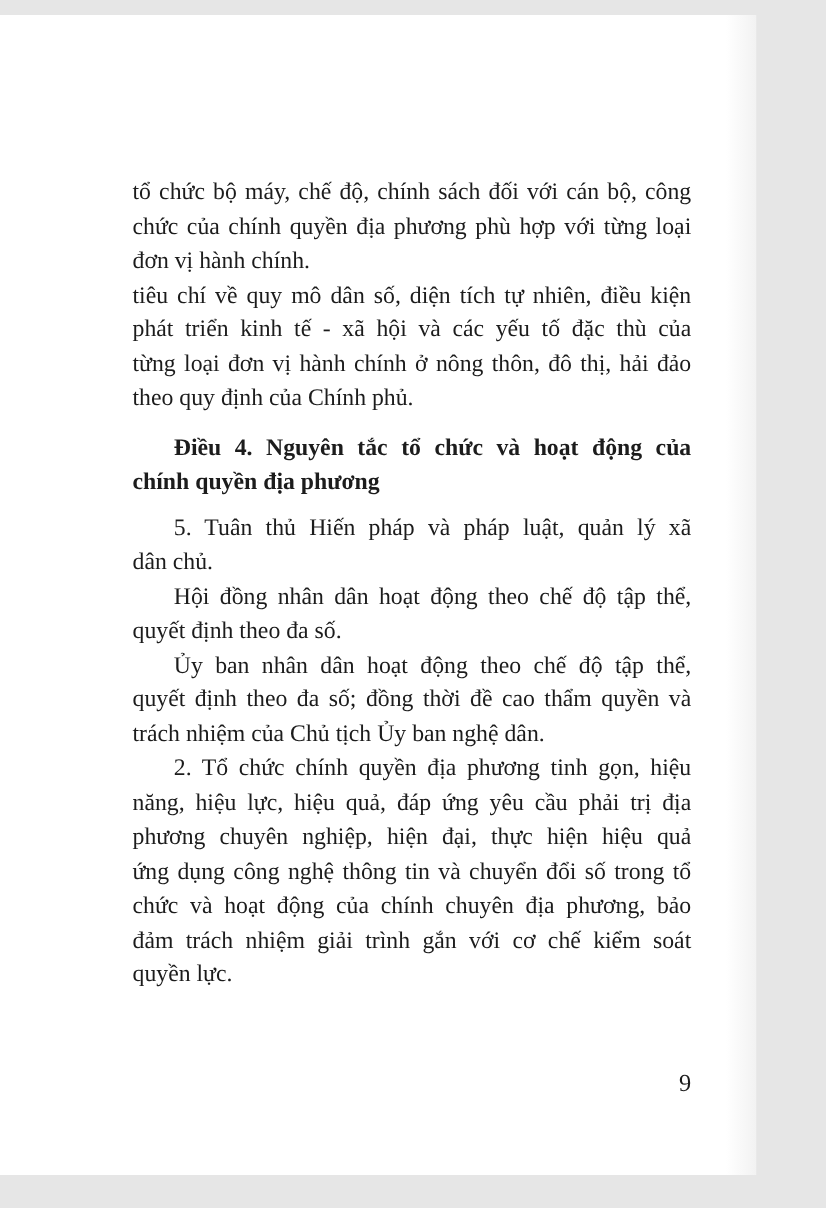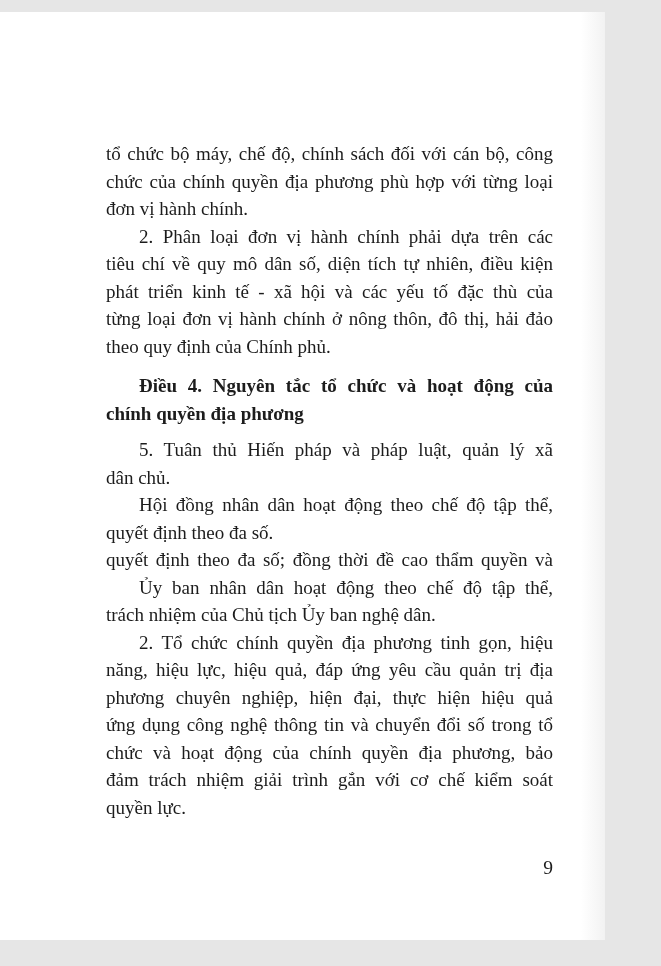--- a/index.html
+++ b/index.html
@@ -45,49 +45,48 @@
 <body>
 
 <div class="page">
   <div class="textblock" id="textblock">
       <div class="para">
         <div class="line">tổ chức bộ máy, chế độ, chính sách đối với cán bộ, công</div>
         <div class="line">chức của chính quyền địa phương phù hợp với từng loại</div>
         <div class="line last">đơn vị hành chính.</div>
       </div>
       <div class="para">
-        <div class="line indent">2. Phân loại đơn vị hành chính phải dựa trên các</div>
         <div class="line">tiêu chí về quy mô dân số, diện tích tự nhiên, điều kiện</div>
         <div class="line">phát triển kinh tế - xã hội và các yếu tố đặc thù của</div>
         <div class="line">từng loại đơn vị hành chính ở nông thôn, đô thị, hải đảo</div>
         <div class="line last">theo quy định của Chính phủ.</div>
       </div>
       <div class="para heading">
         <div class="line indent">Điều 4. Nguyên tắc tổ chức và hoạt động của</div>
         <div class="line last">chính quyền địa phương</div>
       </div>
       <div class="para">
         <div class="line indent">5. Tuân thủ Hiến pháp và pháp luật, quản lý xã</div>
         <div class="line last">dân chủ.</div>
       </div>
       <div class="para">
         <div class="line indent">Hội đồng nhân dân hoạt động theo chế độ tập thể,</div>
         <div class="line last">quyết định theo đa số.</div>
       </div>
       <div class="para">
+        <div class="line indent">Ủy ban nhân dân hoạt động theo chế độ tập thể,</div>
         <div class="line">quyết định theo đa số; đồng thời đề cao thẩm quyền và</div>
-        <div class="line indent">Ủy ban nhân dân hoạt động theo chế độ tập thể,</div>
         <div class="line last">trách nhiệm của Chủ tịch Ủy ban nghệ dân.</div>
       </div>
       <div class="para">
         <div class="line indent">2. Tổ chức chính quyền địa phương tinh gọn, hiệu</div>
-        <div class="line">năng, hiệu lực, hiệu quả, đáp ứng yêu cầu quản trị địa</div>
+        <div class="line">năng, hiệu lực, hiệu quả, đáp ứng yêu cầu phải trị địa</div>
         <div class="line">phương chuyên nghiệp, hiện đại, thực hiện hiệu quả</div>
         <div class="line">ứng dụng công nghệ thông tin và chuyển đổi số trong tổ</div>
-        <div class="line">chức và hoạt động của chính quyền địa phương, bảo</div>
+        <div class="line">chức và hoạt động của chính chuyên địa phương, bảo</div>
         <div class="line">đảm trách nhiệm giải trình gắn với cơ chế kiểm soát</div>
         <div class="line last">quyền lực.</div>
       </div>
     </div>
   <div class="page-number">9</div>
 </div>
 <div class="edge-strip top"></div>
 <div class="edge-strip bottom"></div>
 
 </body></html>

